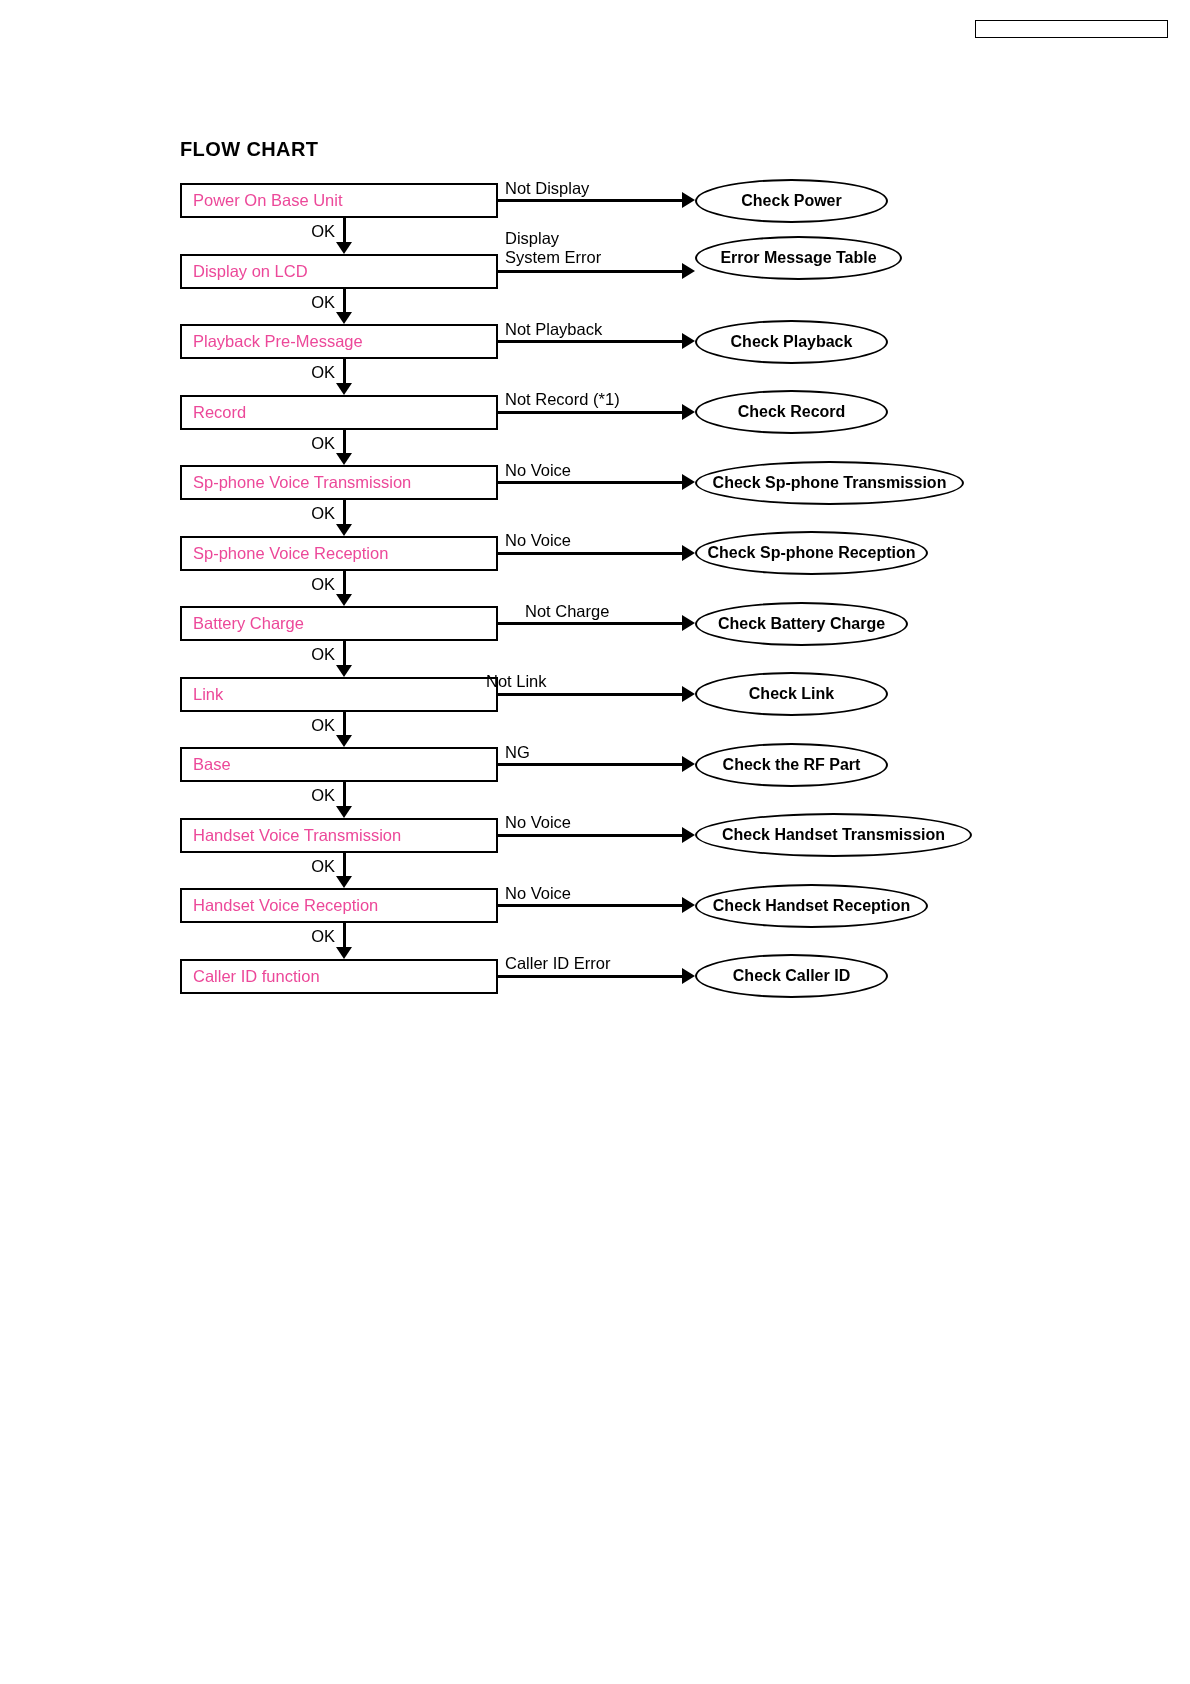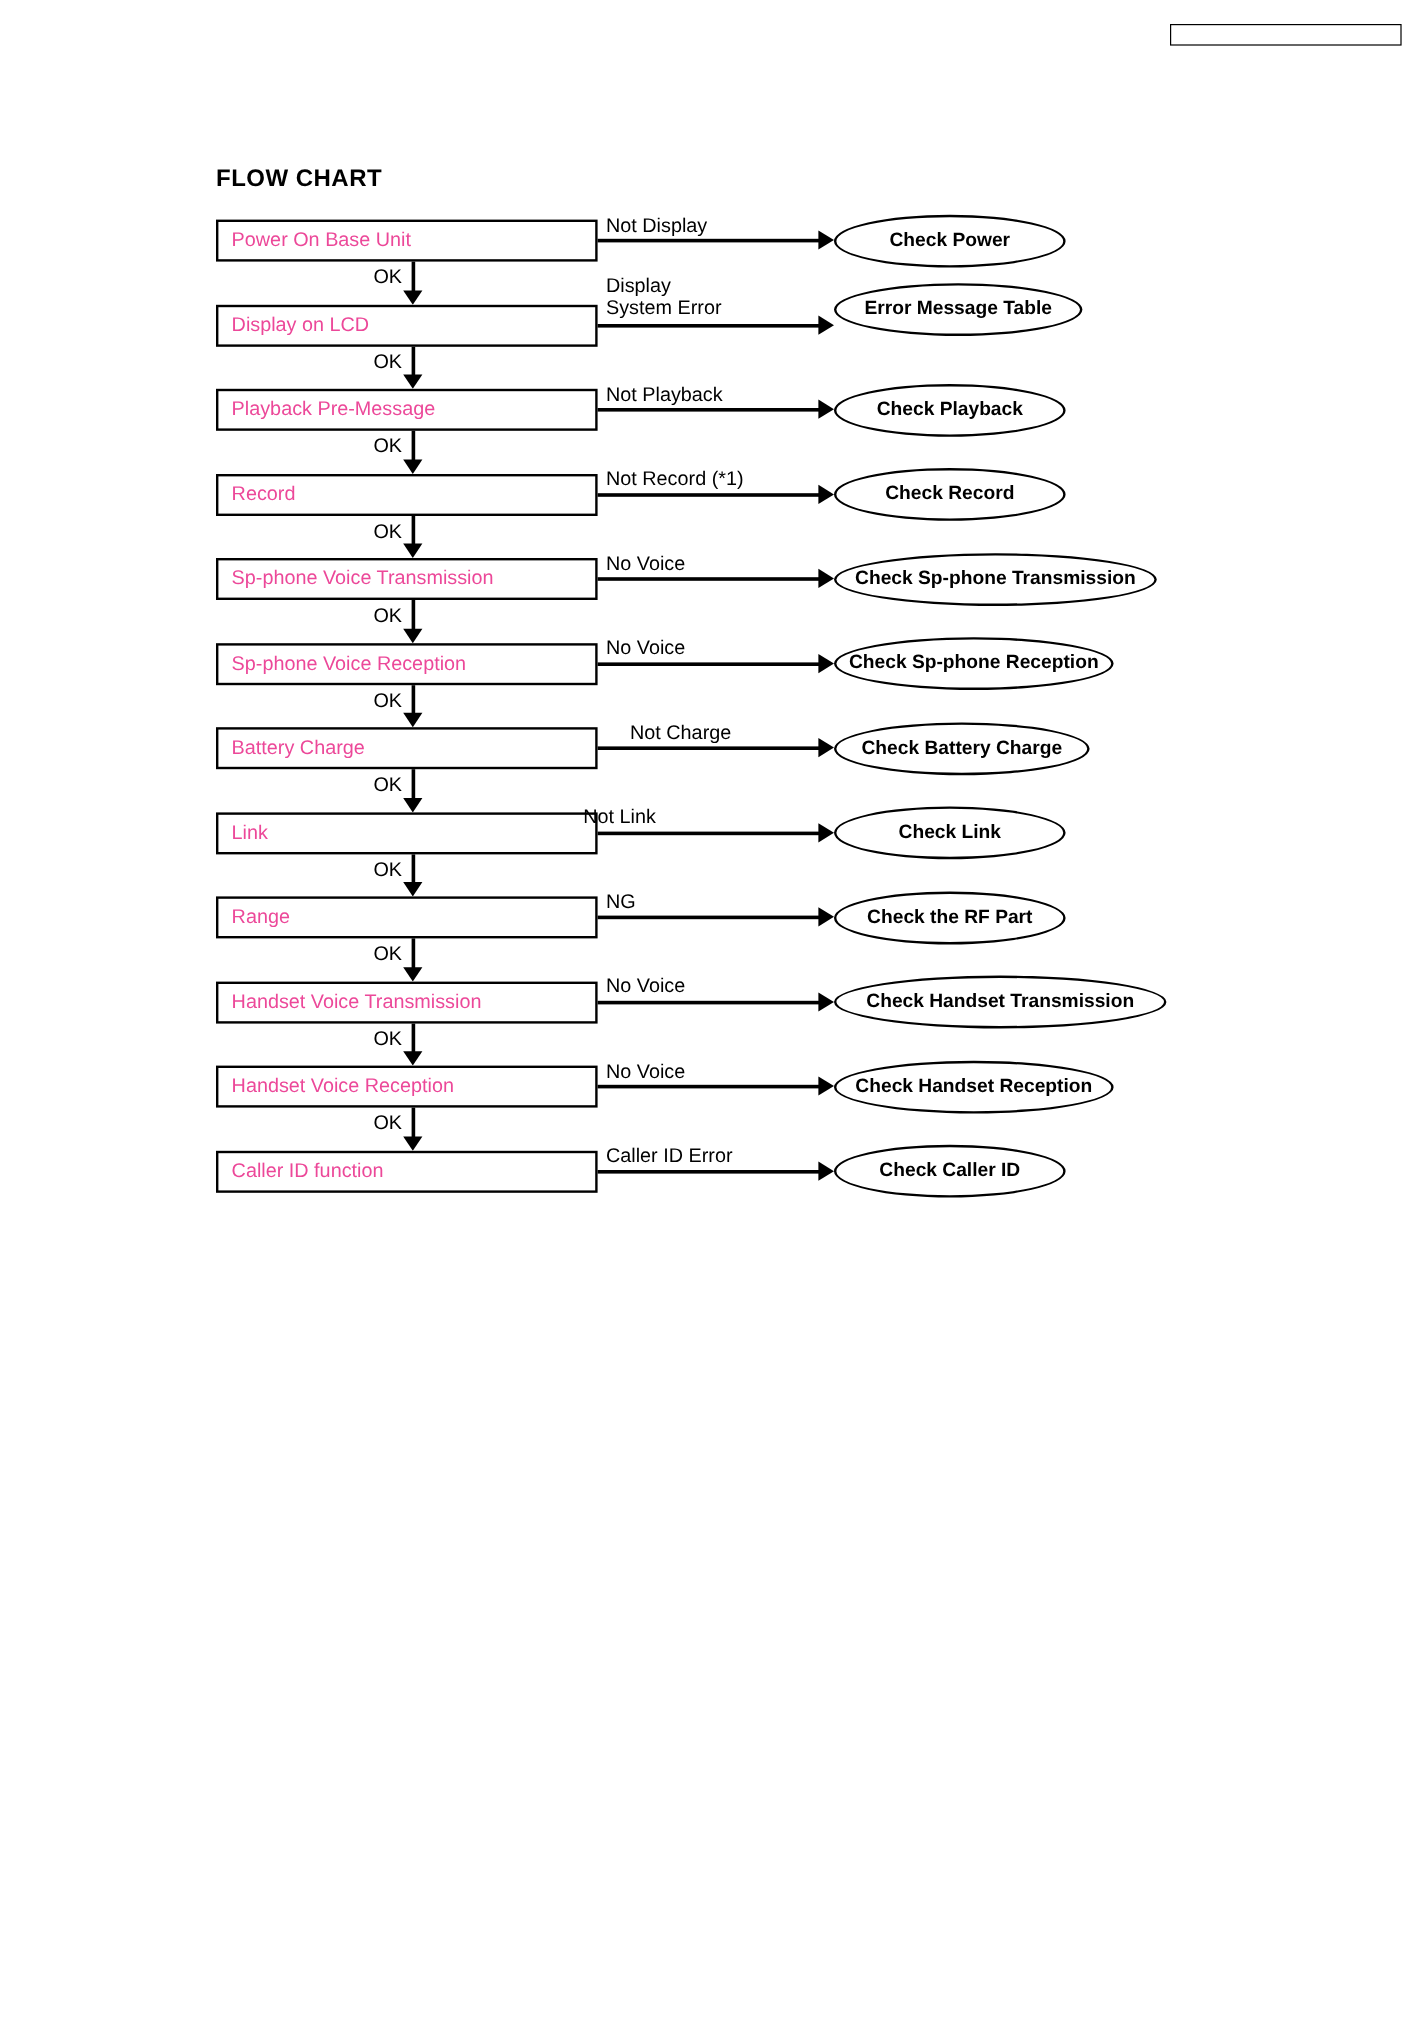--- a/index.html
+++ b/index.html
@@ -176,21 +176,21 @@
       <div class="vconn" style="top: 711.5px; height: 25.5px;"></div>
       <div class="vhead" style="top: 735px;"></div>
       <div class="ok-label" style="left: 180px; width: 155px; top: 715.5px;">OK</div>
       <div class="hline" style="left: 498px; top: 692.5px; width: 186px;"></div>
       <div class="hhead" style="left: 682px; top: 685.5px;"></div>
       <div class="blabel" style="left: 486px; top: 672px;">Not Link</div>
       <div class="ellipse" style="left: 695px; width: 193px; height: 44px; top: 672px;">
         <span>Check Link</span>
       </div>
       <div class="pbox" style="top: 747px;">
-        <span>Range</span>
+        <span>Base</span>
       </div>
       <div class="vconn" style="top: 782px; height: 25.5px;"></div>
       <div class="vhead" style="top: 805.5px;"></div>
       <div class="ok-label" style="left: 180px; width: 155px; top: 786px;">OK</div>
       <div class="hline" style="left: 498px; top: 763px; width: 186px;"></div>
       <div class="hhead" style="left: 682px; top: 756px;"></div>
       <div class="blabel" style="left: 505px; top: 742.5px;">NG</div>
       <div class="ellipse" style="left: 695px; width: 193px; height: 44px; top: 742.5px;">
         <span>Check the RF Part</span>
       </div>

